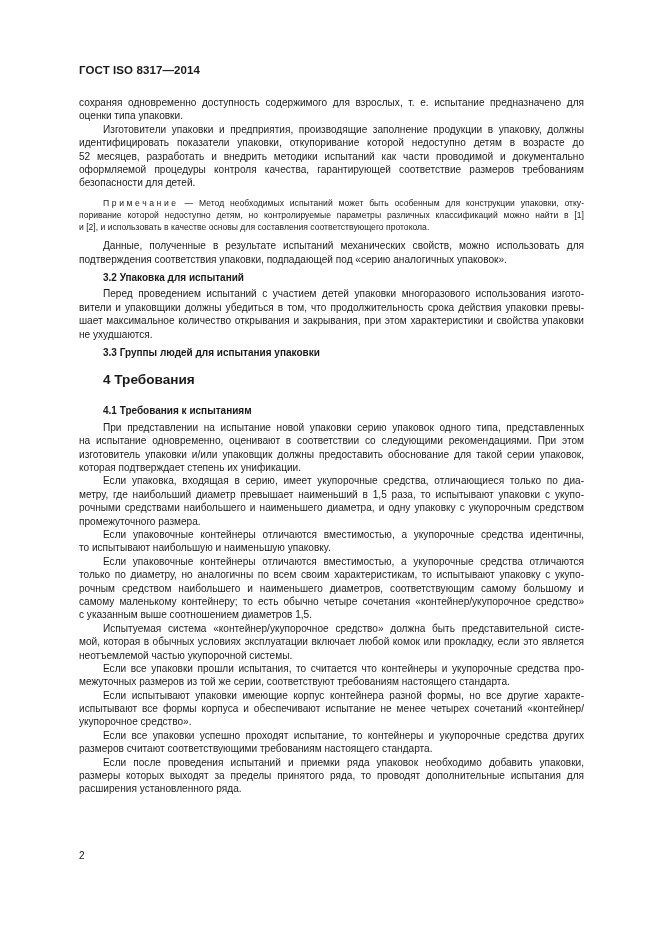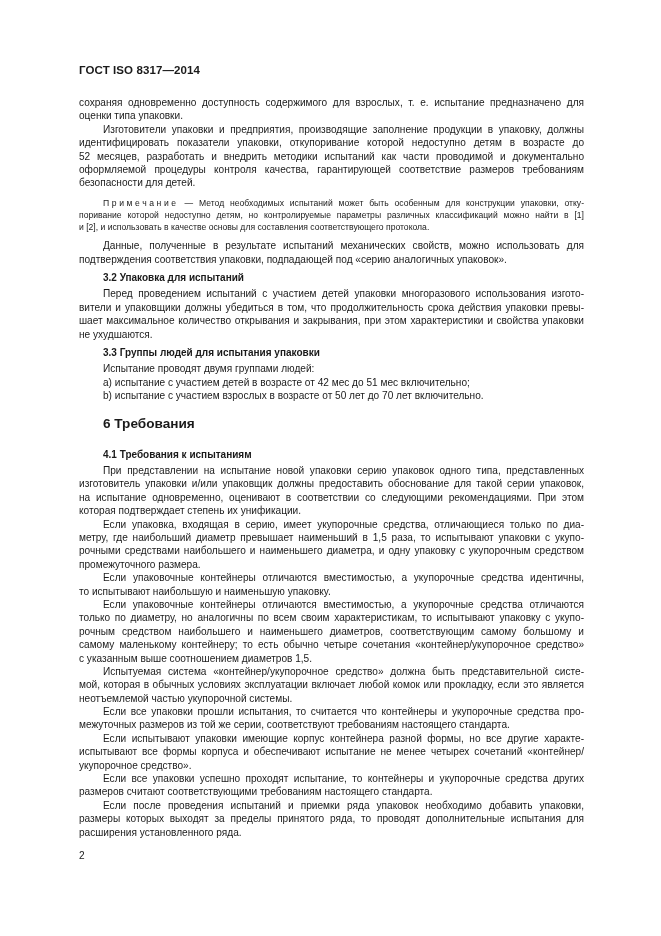--- a/index.html
+++ b/index.html
@@ -55,33 +55,28 @@
 
     <div class="h2">3.2  Упаковка для испытаний</div>
     <div>
       <div class="line j ind">Перед проведением испытаний с участием детей упаковки многоразового использования изгото-</div>
       <div class="line j">вители и упаковщики должны убедиться в том, что продолжительность срока действия упаковки превы-</div>
       <div class="line j">шает максимальное количество открывания и закрывания, при этом характеристики и свойства упаковки</div>
       <div class="line">не ухудшаются.</div>
     </div>
 
     <div class="h2">3.3  Группы людей для испытания упаковки</div>
-    <div class="list">
-      <div class="line">Испытание проводят двумя группами людей:</div>
-      <div class="line">a)  испытание с участием детей в возрасте от 42 мес до 51 мес включительно;</div>
-      <div class="line">b)  испытание с участием взрослых в возрасте от 50 лет до 70 лет включительно.</div>
-    </div>
 
-    <div class="h1">6  Требования</div>
+    <div class="h1">4  Требования</div>
 
     <div class="h2">4.1  Требования к испытаниям</div>
     <div>
       <div class="line j ind">При представлении на испытание новой упаковки серию упаковок одного типа, представленных</div>
+      <div class="line j">на испытание одновременно, оценивают в соответствии со следующими рекомендациями. При этом</div>
       <div class="line j">изготовитель упаковки и/или упаковщик должны предоставить обоснование для такой серии упаковок,</div>
-      <div class="line j">на испытание одновременно, оценивают в соответствии со следующими рекомендациями. При этом</div>
       <div class="line">которая подтверждает степень их унификации.</div>
     </div>
 
     <div>
       <div class="line j ind">Если упаковка, входящая в серию, имеет укупорочные средства, отличающиеся только по диа-</div>
       <div class="line j">метру, где наибольший диаметр превышает наименьший в 1,5 раза, то испытывают упаковки с укупо-</div>
       <div class="line j">рочными средствами наибольшего и наименьшего диаметра, и одну упаковку с укупорочным средством</div>
       <div class="line">промежуточного размера.</div>
     </div>
 

